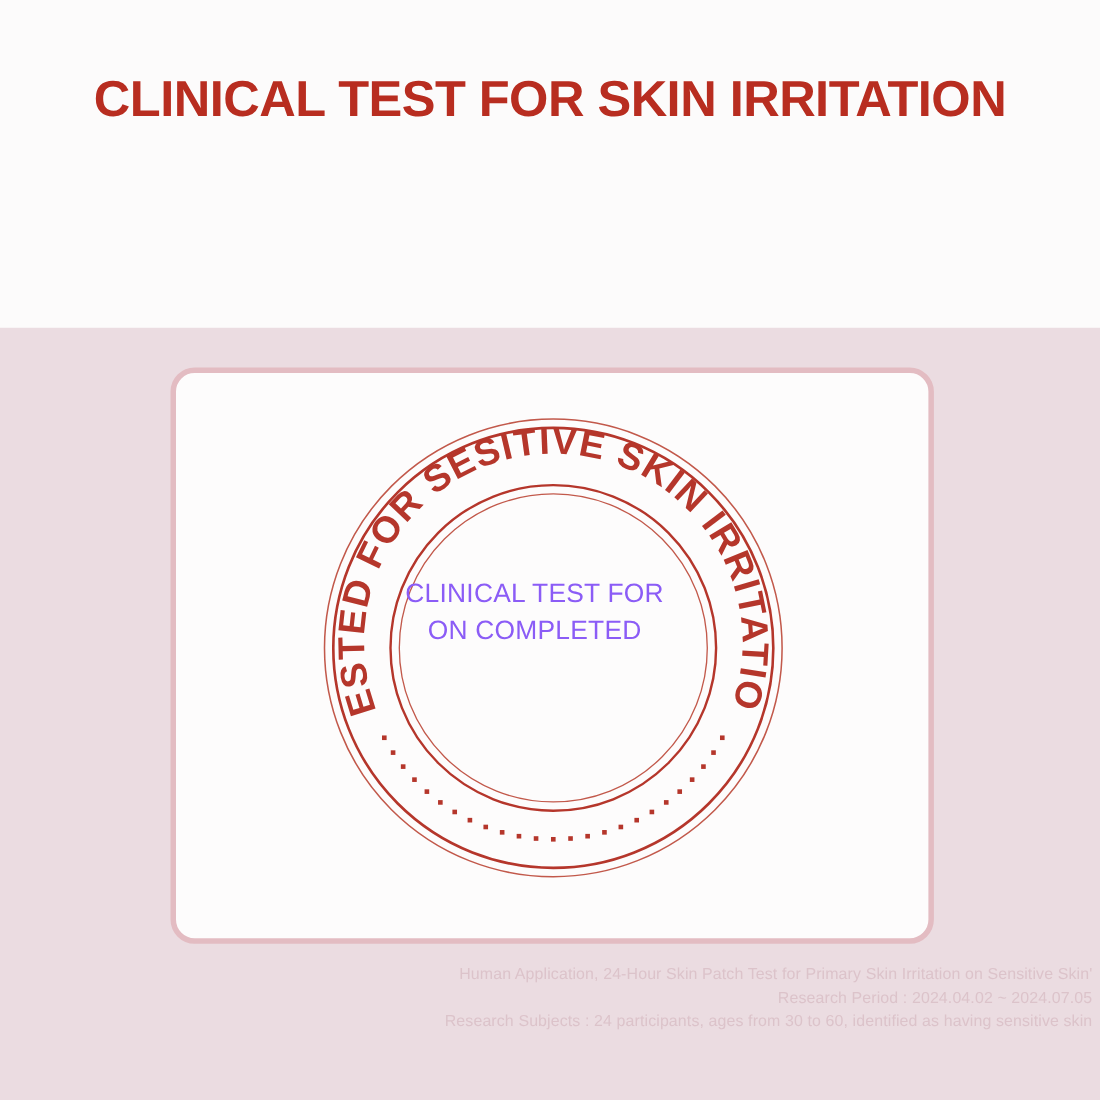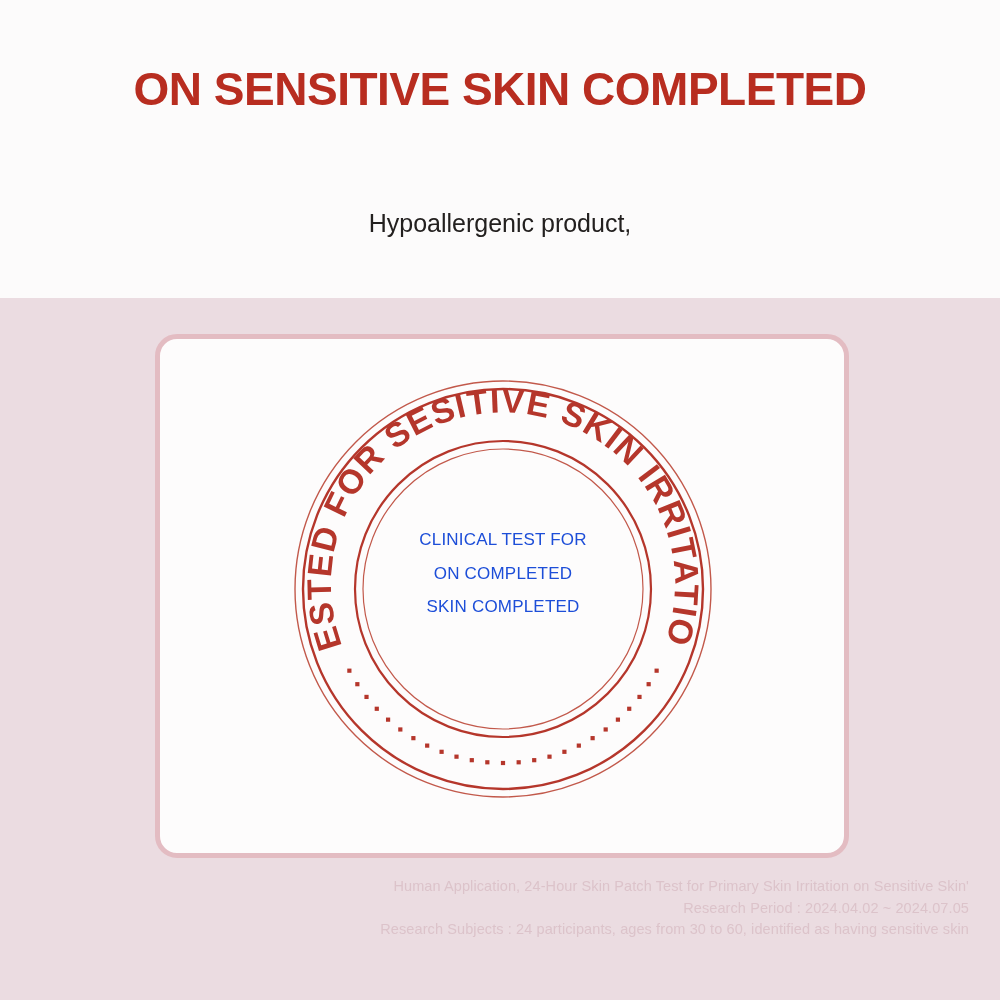--- a/index.html
+++ b/index.html
@@ -92,59 +92,59 @@
     height: 424px;
   }
   .seal svg {
     display: block;
     width: 422px;
     height: 424px;
   }
 
   .seal-inner-text {
     position: absolute;
-    left: 292px;
+    left: 275px;
     top: 523px;
     width: 422px;
     text-align: center;
-    color: #1d4ed8;
-    font-family: "Liberation Sans", sans-serif;
-    font-size: 17px;
+    color: #8b5cf6;
+    font-family: "Liberation Sans", sans-serif;
+    font-size: 24px;
     font-weight: normal;
     line-height: 33.5px;
     letter-spacing: 0.2px;
   }
   .seal-inner-text .line { display: block; white-space: nowrap; }
 
   
   .footnotes {
     position: absolute;
     left: 0;
     top: 876px;
     width: 969px;
     text-align: right;
     color: #DCC3CA;
     font-family: "Liberation Sans", sans-serif;
     font-size: 14.5px;
     line-height: 21.5px;
     letter-spacing: 0.1px;
+    padding-left: 24px;
   }
   .footnotes .line { display: block; }
 </style>
 </head>
 <body>
 
 <div class="header-band">
 
   <div class="headline">
-    <span class="line">ON SENSITIVE SKIN COMPLETED</span>
+    <span class="line">CLINICAL TEST FOR SKIN IRRITATION</span>
   </div>
 
   <div class="subhead">
-    <span class="line">Hypoallergenic product,</span>
   </div>
 
 </div>
 
 <div class="pink-section"></div>
 
 <div class="cert-card"></div>
 
 <div class="seal">
   <svg viewBox="0 0 422 424" xmlns="http://www.w3.org/2000/svg" aria-hidden="true">
@@ -191,20 +191,19 @@
         <rect x="72.41" y="317.82" width="4.2" height="4.2"></rect>
         <rect x="63.25" y="305.09" width="4.2" height="4.2"></rect>
         <rect x="55.27" y="291.59" width="4.2" height="4.2"></rect>
       </g>
   </svg>
 </div>
 
 <div class="seal-inner-text">
   <span class="line">CLINICAL TEST FOR</span>
   <span class="line">ON COMPLETED</span>
-  <span class="line">SKIN COMPLETED</span>
 </div>
 
 <div class="footnotes">
   <span class="line">Human Application, 24-Hour Skin Patch Test for Primary Skin Irritation on Sensitive Skin'</span>
   <span class="line">Research Period : 2024.04.02 ~ 2024.07.05</span>
   <span class="line">Research Subjects : 24 participants, ages from 30 to 60, identified as having sensitive skin</span>
 </div>
 
 </body></html>

